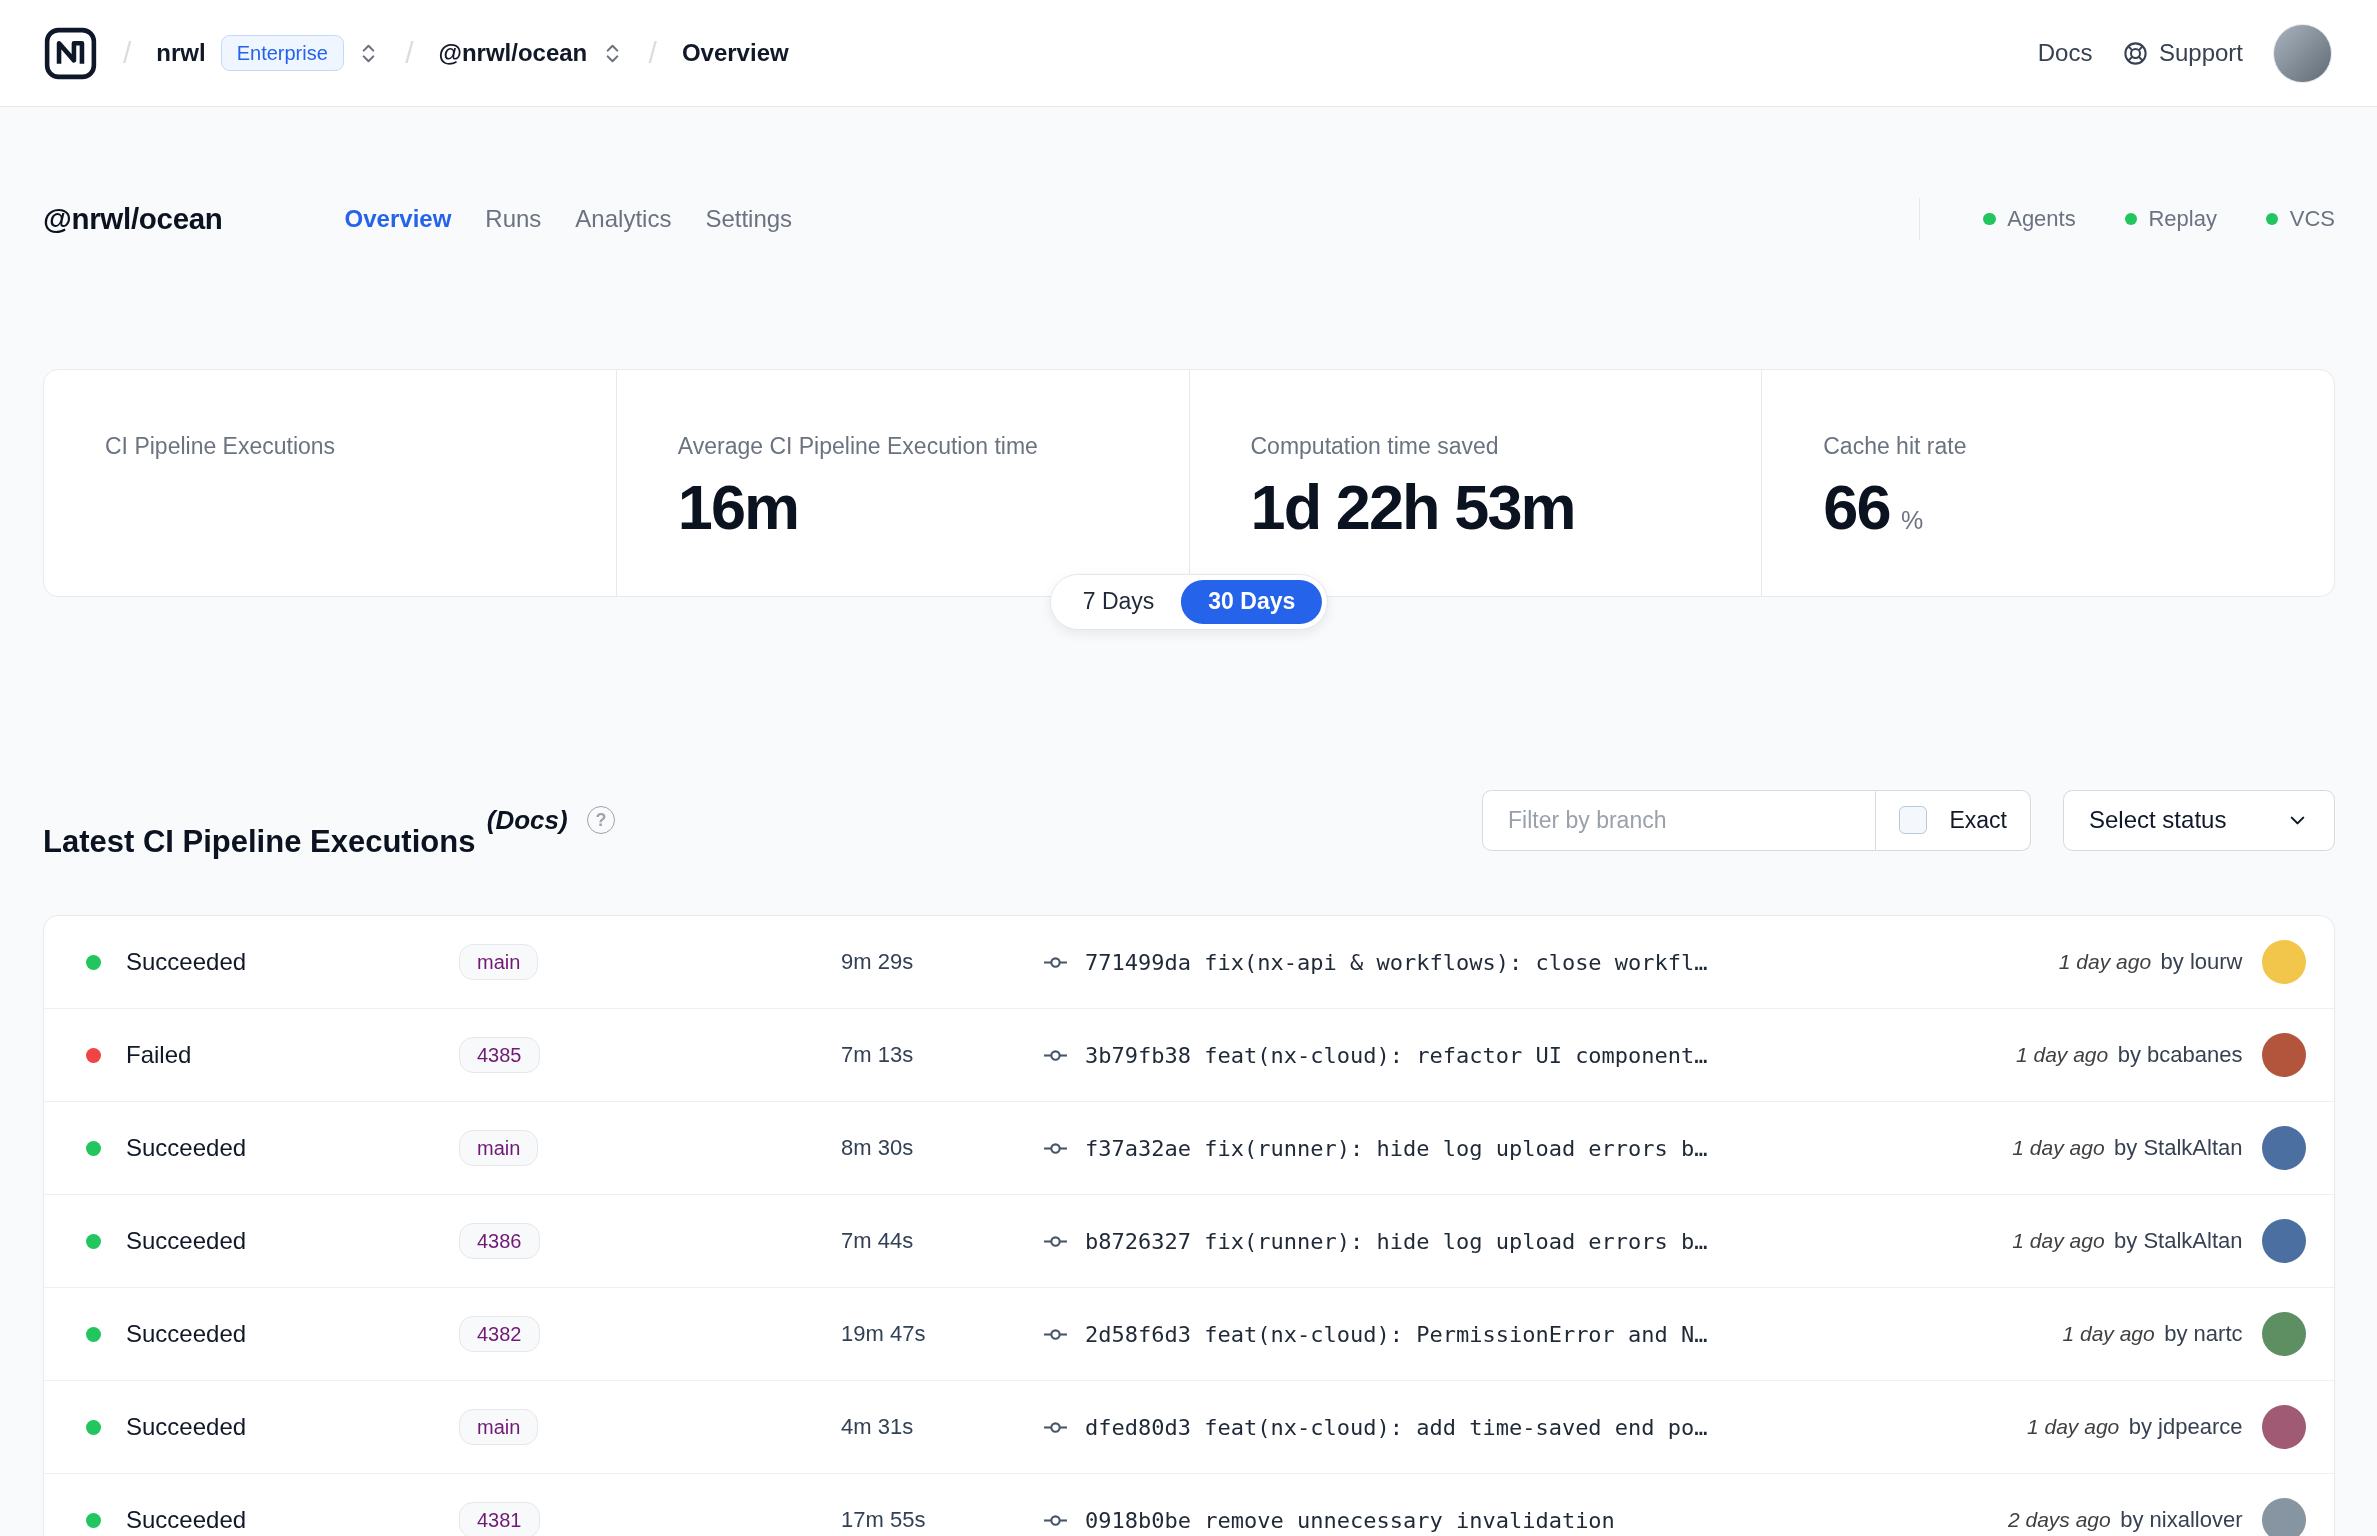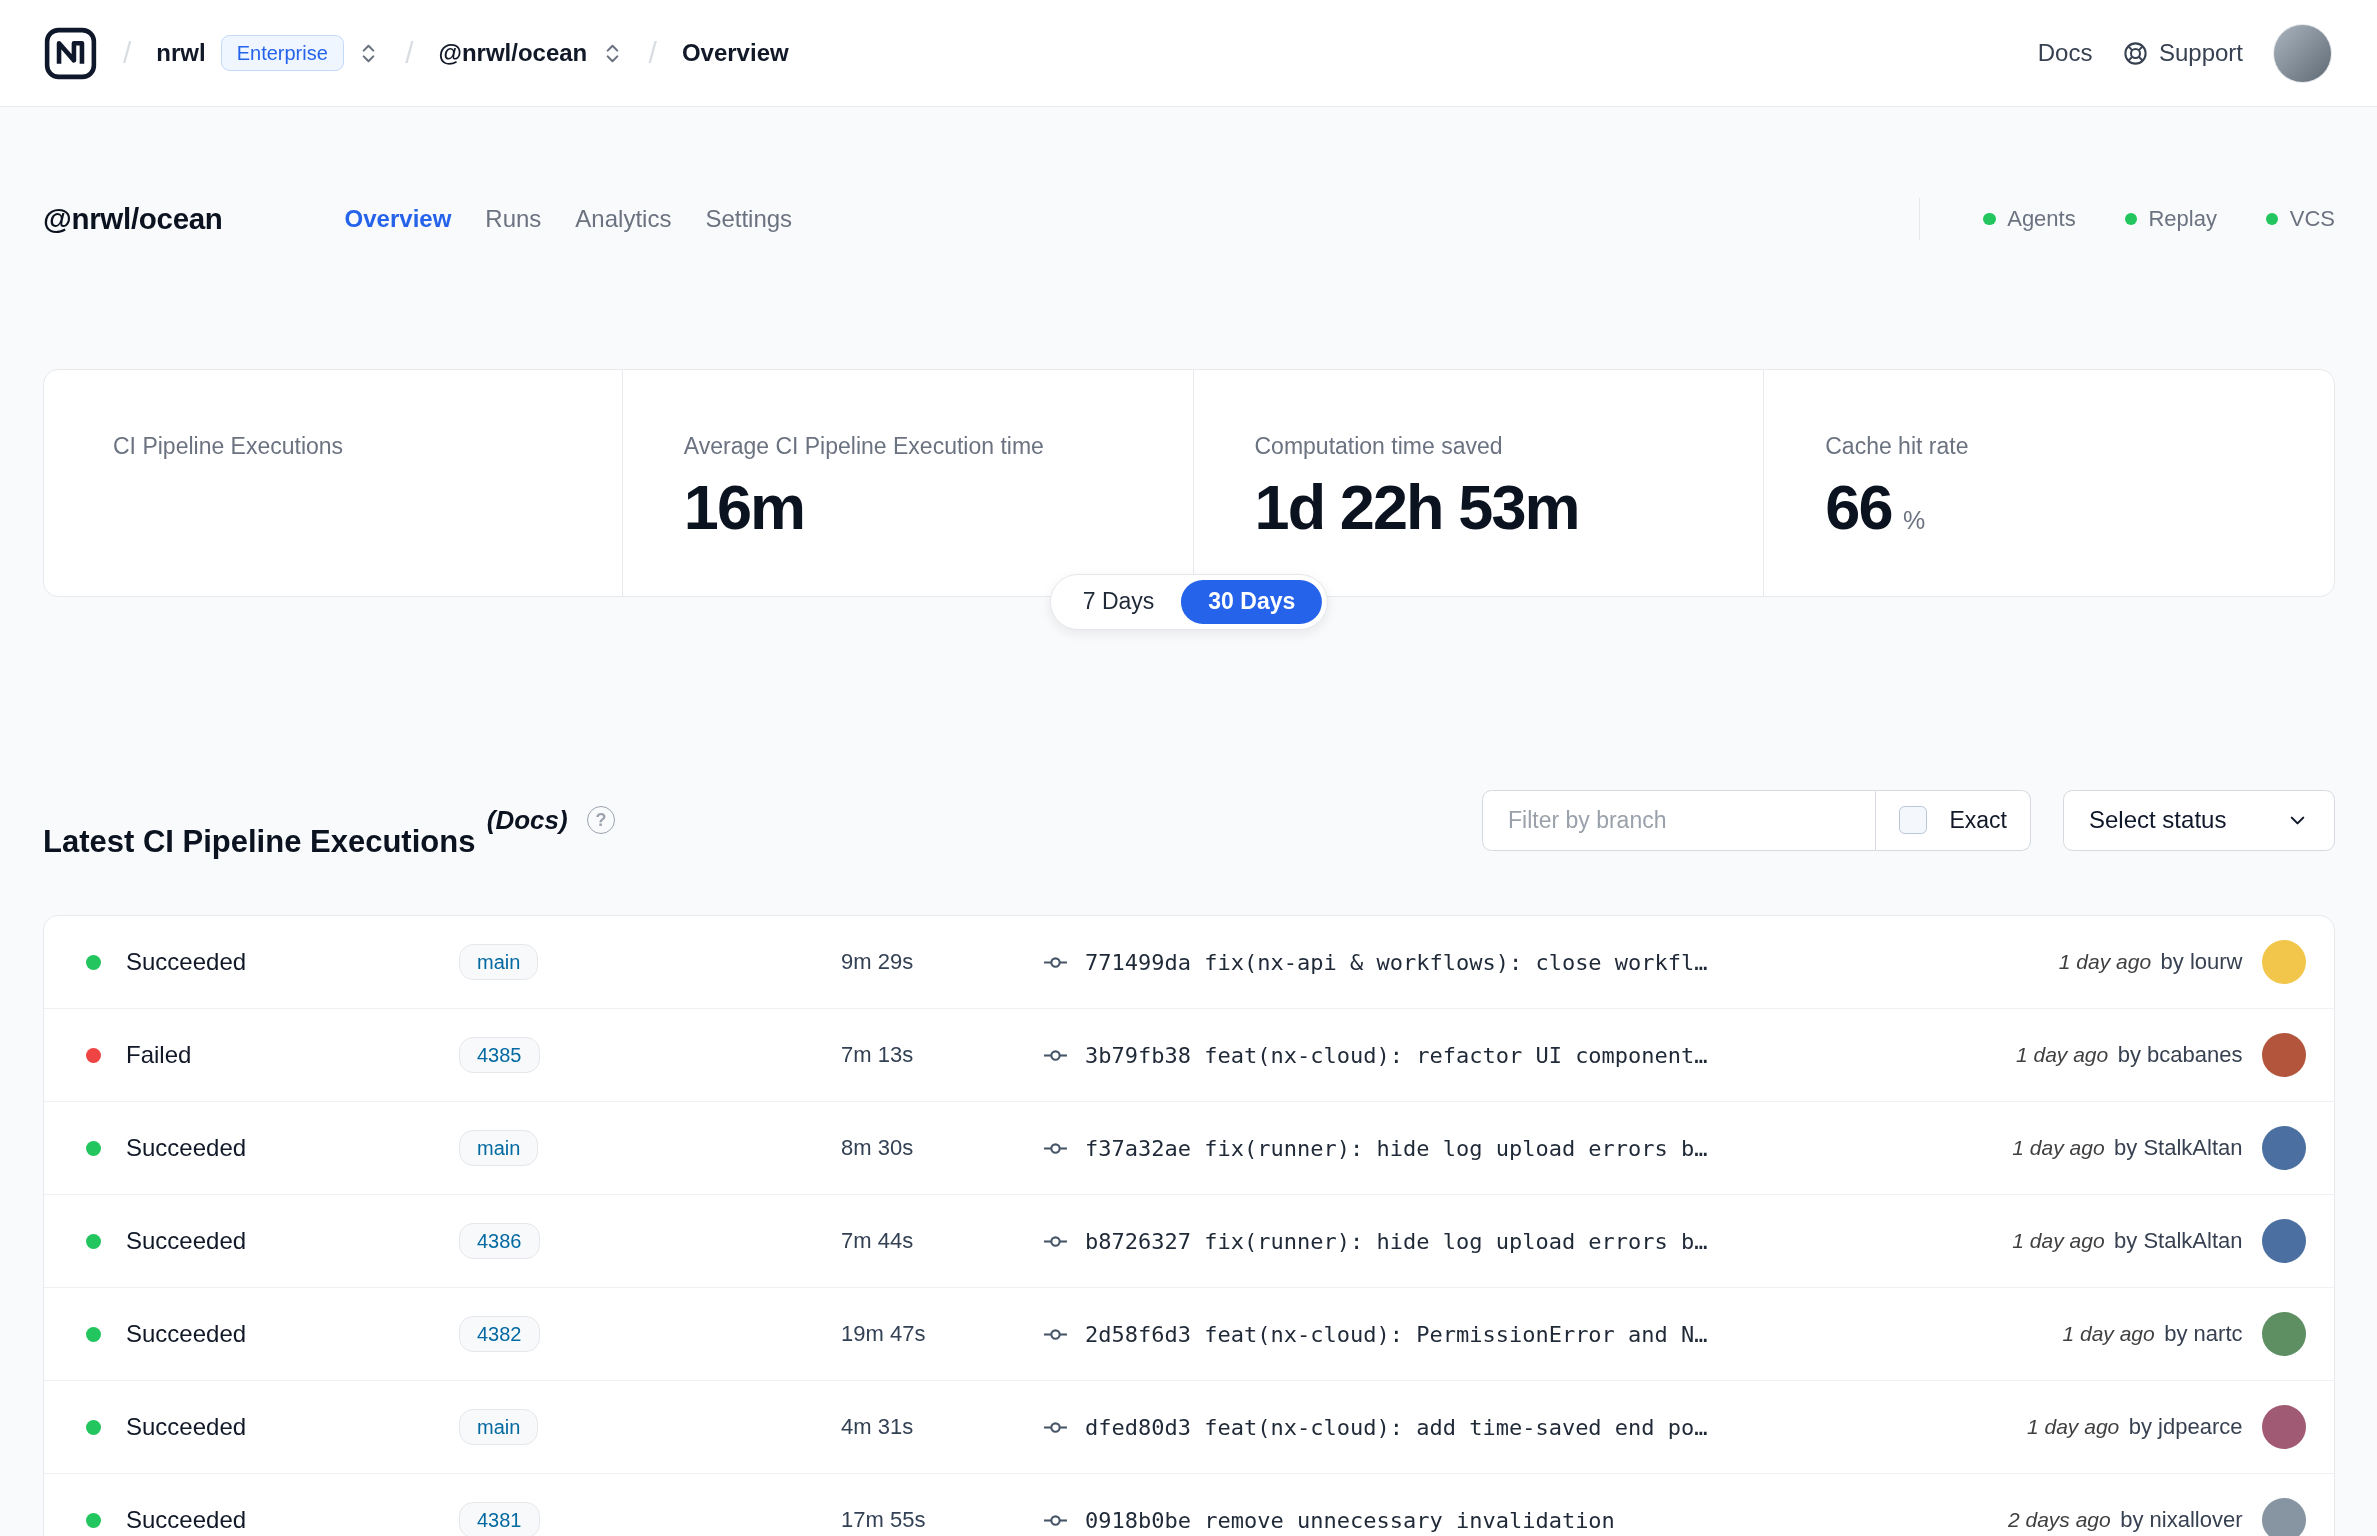--- a/index.html
+++ b/index.html
@@ -30,21 +30,21 @@
   .tab { font-size:24px; color:#6b7280; font-weight:500; cursor:pointer; }
   .tab.active { color:#2563eb; font-weight:600; }
   .header-right { margin-left:auto; display:flex; align-items:center; }
   .vdivider { width:1px; height:42px; background:#e5e7eb; margin-right:63px; }
   .status-list { display:flex; align-items:center; gap:49px; }
   .status-item { display:flex; align-items:center; gap:11.4px; font-size:22px; color:#6b7280; cursor:pointer; }
   .status-dot-sm { width:12.4px; height:12.4px; border-radius:50%; }
 
   
   .stats { position:relative; margin:129px 43px 0; background:#fff;
-           border:1px solid #e7e9ec; border-radius:15px; display:flex; height:228px;padding-left:8px; }
+           border:1px solid #e7e9ec; border-radius:15px; display:flex; height:228px; }
   .stat-card { flex:1; padding:63px 19px 0 61px; }
   .stat-card + .stat-card { border-left:1px solid #e7e9ec; }
   .stat-label { font-size:23px; color:#6b7280; font-weight:500; }
   .stat-value { margin-top:11.4px; font-size:63px; font-weight:800; color:#0b1220;
                 letter-spacing:-1.9px; display:flex; align-items:baseline; gap:11.4px; }
   .stat-suffix { font-size:25px; font-weight:500; color:#6b7280; letter-spacing:0; }
   .range-toggle { position:absolute; left:50%; top:204px; transform:translateX(-50%);
                   background:#fff; border:1px solid #e5e7eb; border-radius:950px;
                   padding:4.8px; display:flex; box-shadow:0 3.8px 11.4px rgba(15,23,42,.08); z-index:2; }
   .range-opt { font-size:23px; font-weight:500; color:#1f2937; padding:8.6px 27px;
@@ -78,21 +78,21 @@
 
   
   .table { margin:55px 43px 0; background:#fff; border:1px solid #e7e9ec;
            border-radius:15px; overflow:hidden; }
   .row { display:flex; align-items:center; height:93px; padding:0 28.5px 0 42px;
          border-bottom:1px solid #eef0f3; cursor:pointer; }
   .dot { width:15px; height:15px; border-radius:50%; flex:0 0 auto; }
   .status { width:333px; margin-left:25px; font-size:24px; font-weight:500; color:#111827; }
   .branch-col { width:382px; }
   .branch { display:inline-block; background:#f8f9fb; border:1px solid #e5e7eb;
-            border-radius:14px; padding:5.7px 17px; font-size:20px; color:#0369a1; }
+            border-radius:14px; padding:5.7px 17px; font-size:20px; color:#701a75; }
   .duration { width:202px; font-size:22px; color:#334155; }
   .commit { flex:1; display:flex; align-items:center; gap:17px; min-width:0; overflow:hidden; }
   .commit-text { display:flex; gap:13.3px; min-width:0; overflow:hidden; }
   .mono { font-family:"DejaVu Sans Mono","Liberation Mono",monospace; font-size:22px;
           color:#1f2937; white-space:nowrap; }
   .meta { display:flex; align-items:baseline; gap:9.5px; margin:0 19px 0 28.5px; white-space:nowrap; }
   .time { font-size:21px; font-style:italic; color:#404040; }
   .author { font-size:22px; color:#374151; }
   .avatar { width:44px; height:44px; border-radius:50%; flex:0 0 auto; }
 </style>

